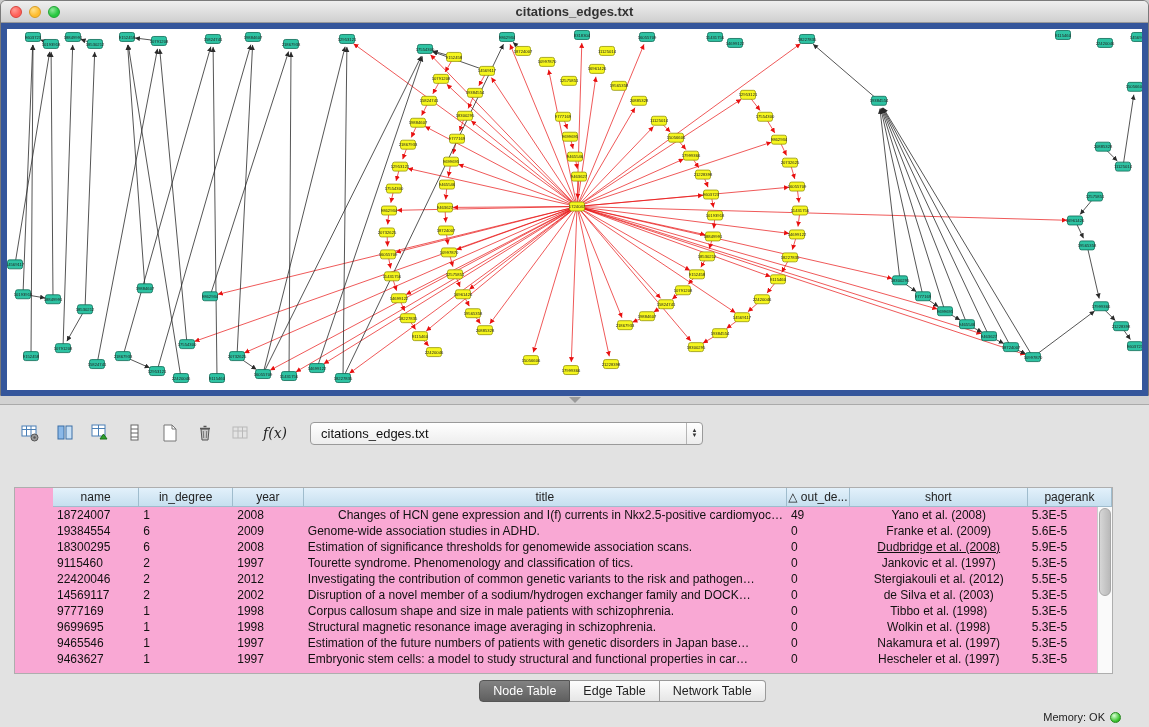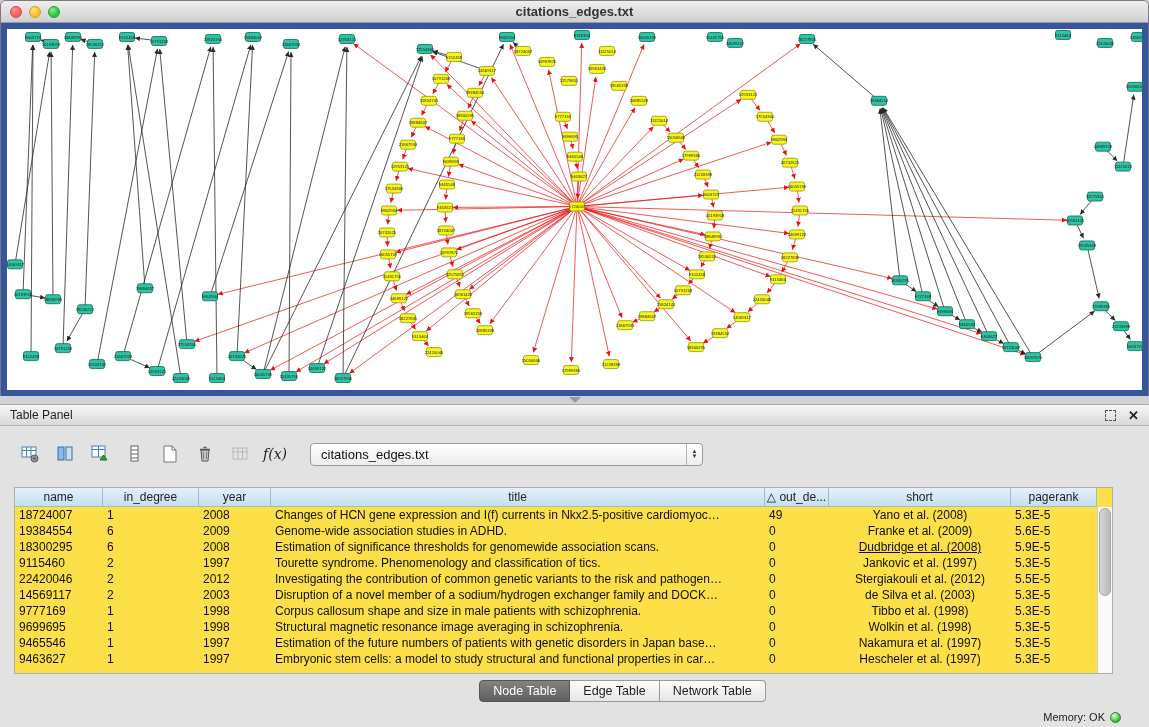--- a/index.html
+++ b/index.html
@@ -37,22 +37,22 @@
 
   .toolbar { display:flex; align-items:center; gap:7px; margin:14px 0 0 16px; height:28px; }
   .tb-btn { width:28px; height:26px; display:flex; align-items:center; justify-content:center; border-radius:4px; }
   .fx { font-family:"DejaVu Serif",serif; font-style:italic; font-size:14px; color:#222; }
   .combo { margin-left:14px; width:393px; height:23px; border:1px solid #9a9a9a; border-radius:4px;
     background:linear-gradient(#ffffff,#ededed); display:flex; align-items:center; font-size:13px; color:#111; position:relative; }
   .combo .val { padding-left:10px; flex:1; }
   .combo .stepper { width:16px; height:100%; border-left:1px solid #b5b5b5; display:flex; flex-direction:column;
     align-items:center; justify-content:center; font-size:6px; color:#333; line-height:5px; }
 
-  .table-wrap { position:absolute; top:82px; left:14px; width:1099px; height:187px; background:#fde047;
-    border:1px solid #aeaeae; overflow:hidden; }
+  .table-wrap { position:absolute; top:82px; left:14px; width:1099px; height:187px; background:#f9a8d4;
+    border:1px solid #aeaeae; overflow:hidden;padding-left:38px; }
   .thead { display:flex; height:19px; }
   .th { height:19px; background:linear-gradient(#e3f1fb,#c6dfef); border-right:1px solid #9fbccd; border-bottom:1px solid #9fbccd;
     font-size:12px; color:#222; display:flex; align-items:center; justify-content:center; overflow:hidden; white-space:nowrap; }
   .tbody { }
   .tr { display:flex; height:16px; align-items:center; }
   .td { font-size:12px; color:#111; padding:0 4px; overflow:hidden; white-space:nowrap; height:16px; line-height:16px; }
   .vscroll { position:absolute; top:19px; right:0; width:15px; bottom:0; background:#fafafa; border-left:1px solid #ccc; }
   .vthumb { position:absolute; top:1px; left:1px; width:12px; height:88px; border-radius:7px;
     background:linear-gradient(90deg,#d6d6d6,#b9b9b9); border:1px solid #a6a6a6; }
 
@@ -757,26 +757,20 @@
         </svg>
     </div>
   </div>
 </div>
 
 <div class="splitter">
   <div class="grip"></div>
 </div>
 
 <div class="panel">
-  <div class="panel-header">
-    <span class="panel-title">Table Panel</span>
-    <span class="spacer"></span>
-    <span class="float-ic"></span>
-    <span class="close-ic">✕</span>
-  </div>
 
   <div class="toolbar">
     <span class="tb-btn">
       <svg width="20" height="20">
           <rect x="2" y="3" width="14" height="10" fill="#fff" stroke="#4a7fb5"></rect>
           <line x1="2" y1="6.5" x2="16" y2="6.5" stroke="#4a7fb5"></line>
           <line x1="6.5" y1="3" x2="6.5" y2="13" stroke="#4a7fb5"></line>
           <line x1="11" y1="3" x2="11" y2="13" stroke="#4a7fb5"></line>
           <circle cx="14.5" cy="14.5" r="3.5" fill="#9a9a9a" stroke="#555"></circle>
           <circle cx="14.5" cy="14.5" r="1.2" fill="#555"></circle>
@@ -848,21 +842,21 @@
         <div class="th" style="width: 494px;">title</div>
         <div class="th" style="width: 64px;">△ out_de...</div>
         <div class="th" style="width: 182px;">short</div>
         <div class="th" style="width: 86px;">pagerank</div>
       </div>
     <div class="tbody">
         <div class="tr">
           <div class="td" style="width: 88px; text-align: left;">18724007</div>
           <div class="td" style="width: 96px; text-align: left;">1</div>
           <div class="td" style="width: 72px; text-align: left;">2008</div>
-          <div class="td" style="width: 494px; text-align: left;">Changes of HCN gene expression and I(f) currents in Nkx2.5-positive cardiomyoc…</div>
+          <div class="td" style="width: 494px; text-align: right;">Changes of HCN gene expression and I(f) currents in Nkx2.5-positive cardiomyoc…</div>
           <div class="td" style="width: 64px; text-align: left;">49</div>
           <div class="td" style="width: 182px; text-align: center;">Yano et al. (2008)</div>
           <div class="td" style="width: 86px; text-align: left;">5.3E-5</div>
         </div>
         <div class="tr">
           <div class="td" style="width: 88px; text-align: left;">19384554</div>
           <div class="td" style="width: 96px; text-align: left;">6</div>
           <div class="td" style="width: 72px; text-align: left;">2009</div>
           <div class="td" style="width: 494px; text-align: left;">Genome-wide association studies in ADHD.</div>
           <div class="td" style="width: 64px; text-align: left;">0</div>
@@ -892,21 +886,21 @@
           <div class="td" style="width: 96px; text-align: left;">2</div>
           <div class="td" style="width: 72px; text-align: left;">2012</div>
           <div class="td" style="width: 494px; text-align: left;">Investigating the contribution of common genetic variants to the risk and pathogen…</div>
           <div class="td" style="width: 64px; text-align: left;">0</div>
           <div class="td" style="width: 182px; text-align: center;">Stergiakouli et al. (2012)</div>
           <div class="td" style="width: 86px; text-align: left;">5.5E-5</div>
         </div>
         <div class="tr">
           <div class="td" style="width: 88px; text-align: left;">14569117</div>
           <div class="td" style="width: 96px; text-align: left;">2</div>
-          <div class="td" style="width: 72px; text-align: left;">2003</div>
+          <div class="td" style="width: 72px; text-align: left;">2002</div>
           <div class="td" style="width: 494px; text-align: left;">Disruption of a novel member of a sodium/hydrogen exchanger family and DOCK…</div>
           <div class="td" style="width: 64px; text-align: left;">0</div>
           <div class="td" style="width: 182px; text-align: center;">de Silva et al. (2003)</div>
           <div class="td" style="width: 86px; text-align: left;">5.3E-5</div>
         </div>
         <div class="tr">
           <div class="td" style="width: 88px; text-align: left;">9777169</div>
           <div class="td" style="width: 96px; text-align: left;">1</div>
           <div class="td" style="width: 72px; text-align: left;">1998</div>
           <div class="td" style="width: 494px; text-align: left;">Corpus callosum shape and size in male patients with schizophrenia.</div>

